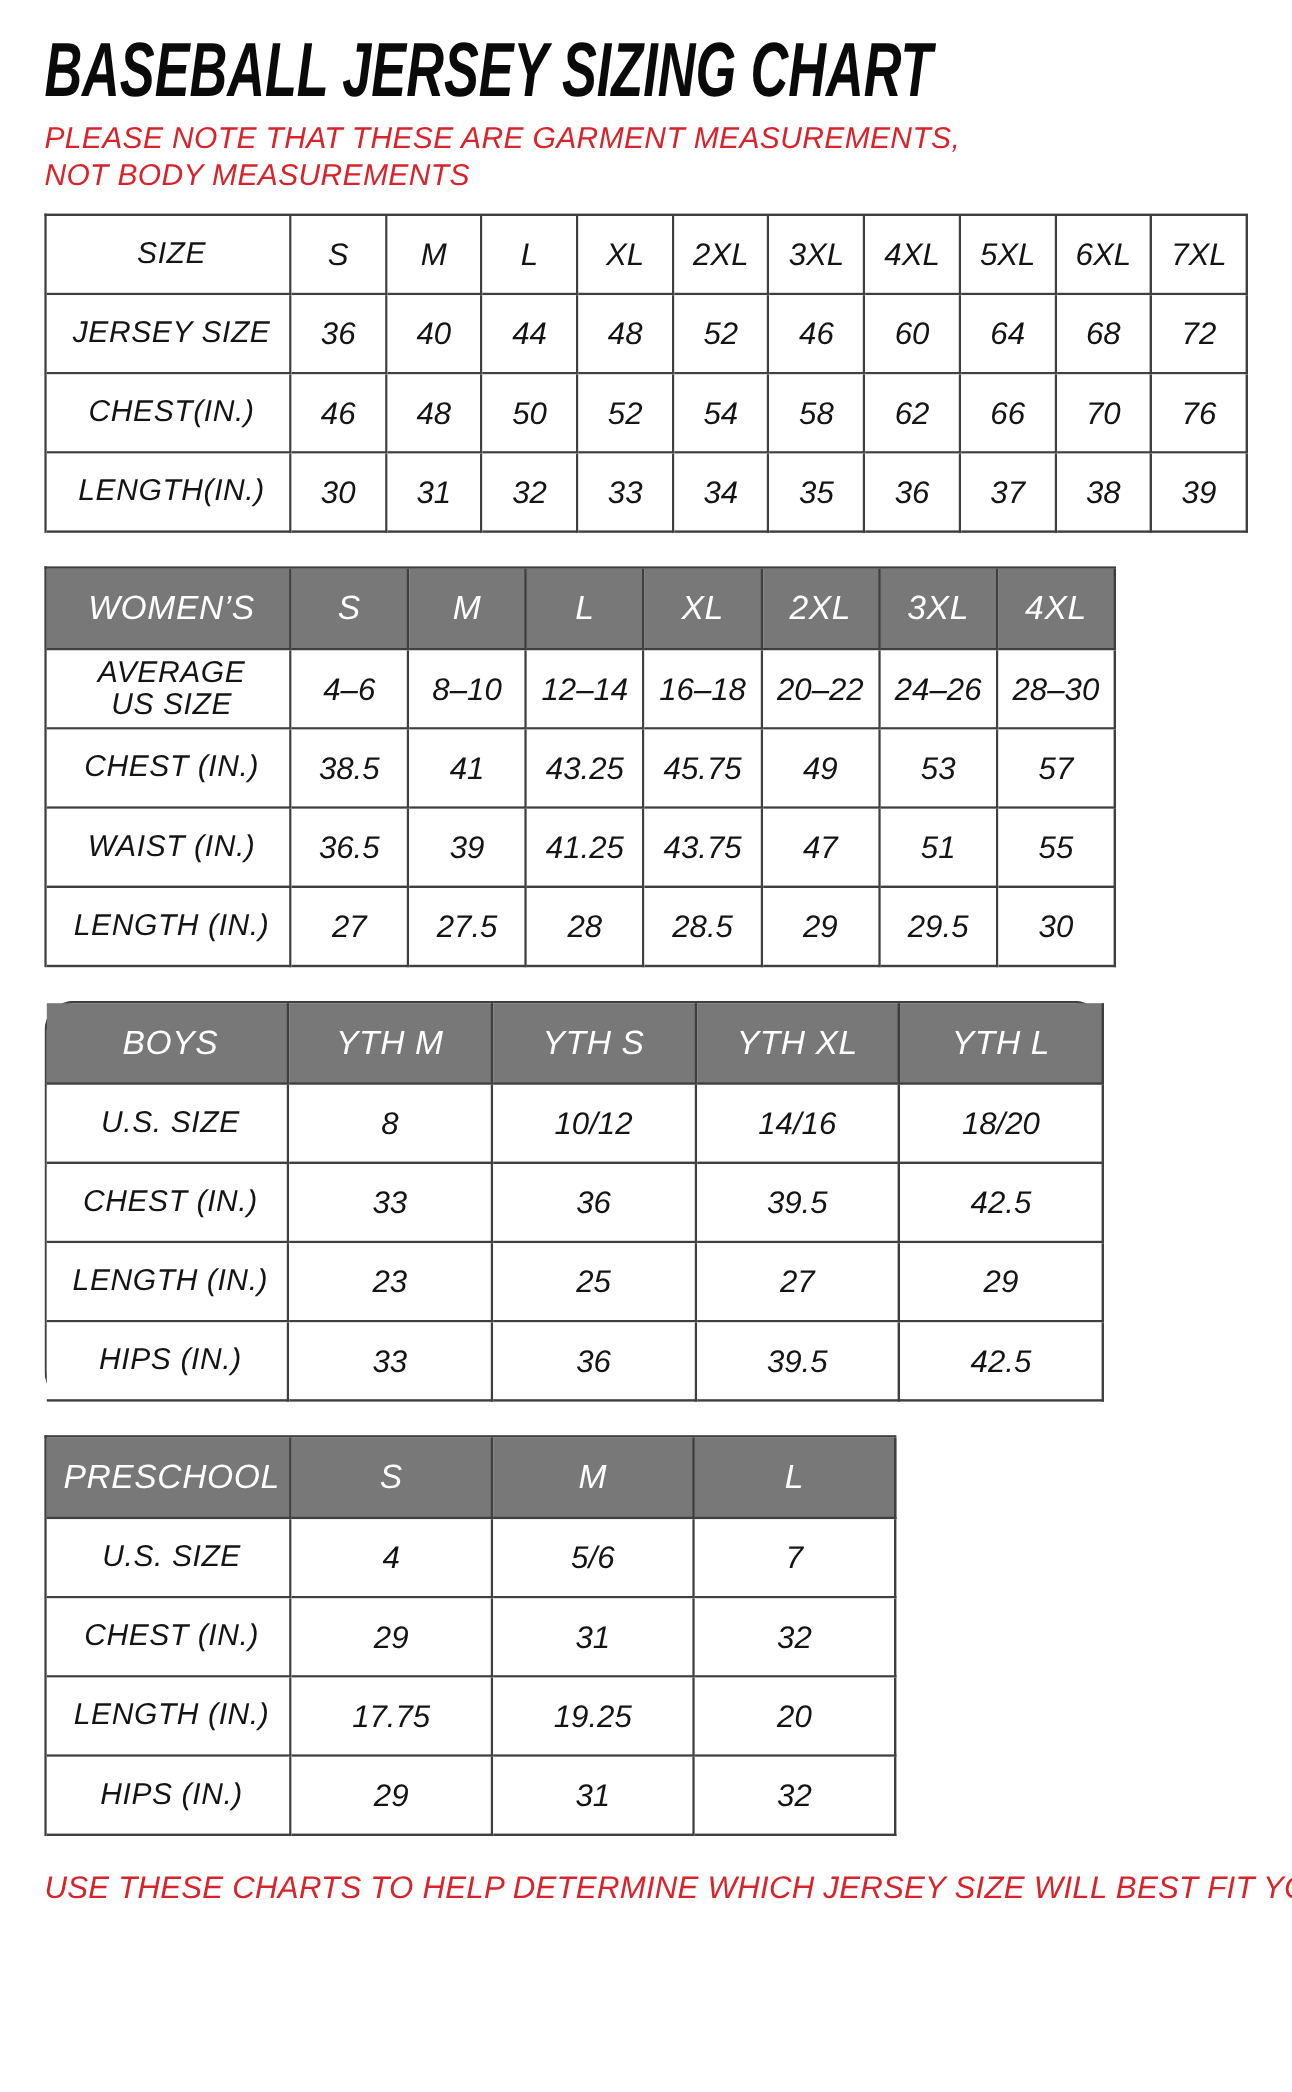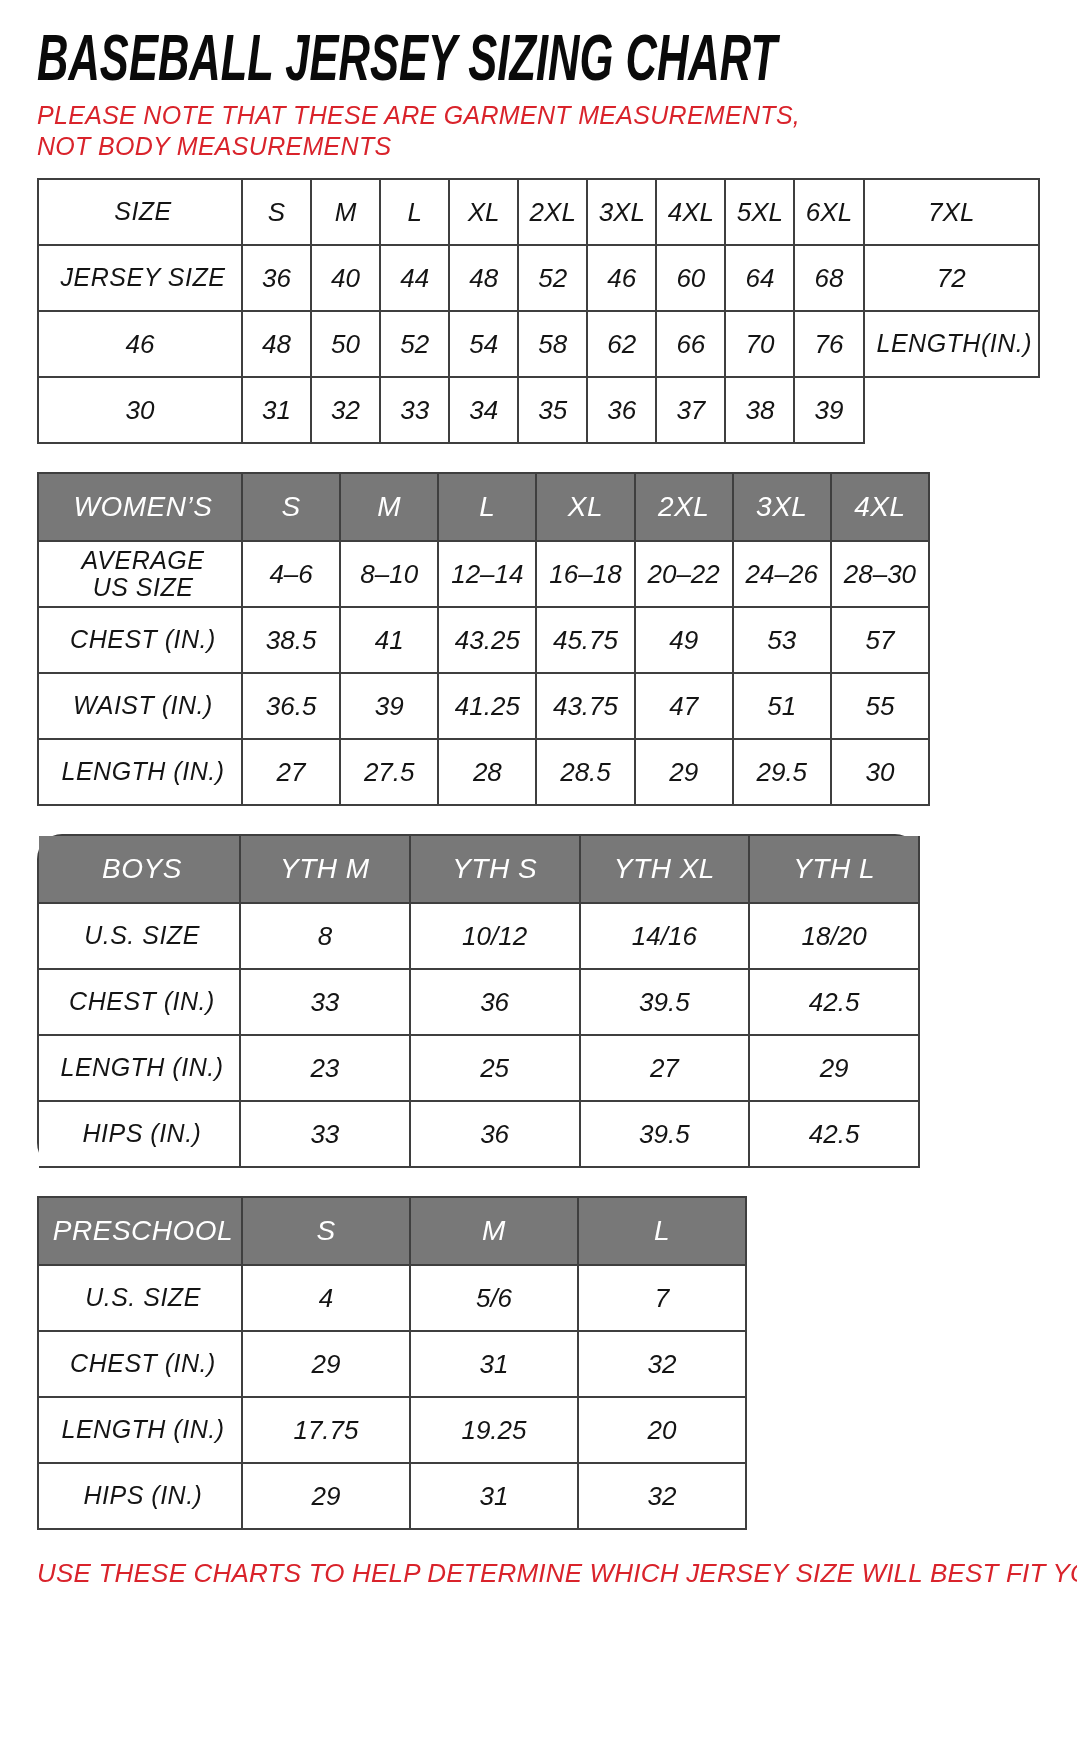--- a/index.html
+++ b/index.html
@@ -126,20 +126,21 @@
         <div class="cell">36</div>
         <div class="cell">40</div>
         <div class="cell">44</div>
         <div class="cell">48</div>
         <div class="cell">52</div>
         <div class="cell">46</div>
         <div class="cell">60</div>
         <div class="cell">64</div>
         <div class="cell">68</div>
         <div class="cell">72</div>
+        <div class="cell label">CHEST(IN.)</div>
         <div class="cell">46</div>
         <div class="cell">48</div>
         <div class="cell">50</div>
         <div class="cell">52</div>
         <div class="cell">54</div>
         <div class="cell">58</div>
         <div class="cell">62</div>
         <div class="cell">66</div>
         <div class="cell">70</div>
         <div class="cell">76</div>

